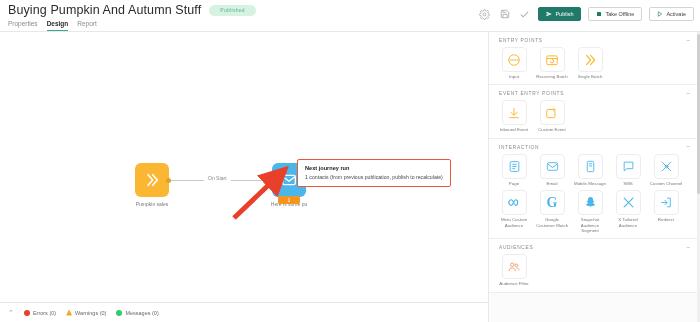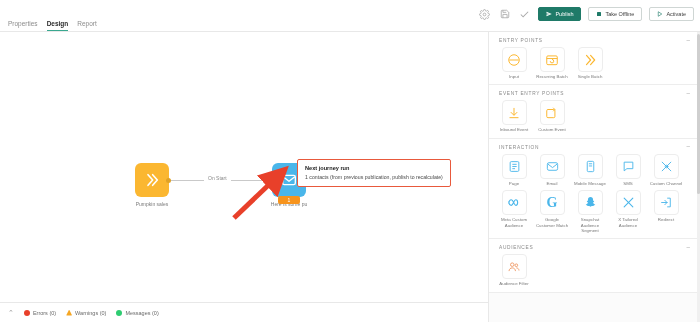--- a/index.html
+++ b/index.html
@@ -88,20 +88,24 @@
   .pal-label { margin-top: 2px; font-size: 4.4px; color: #7a7a7a; text-align: center; line-height: 5.4px; }
   .scroll-track { position: absolute; right: 0px; top: 32px; width: 3px; height: 290px; background: #f0f0f0; }
   .scroll-thumb { position: absolute; right: 0px; top: 34px; width: 3px; height: 160px; background: #cfcfcf; border-radius: 2px; }
 </style>
 </head>
 <body>
 
 <div id="app">
 
   <div class="header">
+    <div class="title-row">
+      <div class="page-title">Buying Pumpkin And Autumn Stuff</div>
+      <div class="badge-published">Published</div>
+    </div>
 
     <div class="tabs">
       <div class="tab">Properties</div>
       <div class="tab active">Design</div>
       <div class="tab">Report</div>
     </div>
 
     <div class="toolbar">
       <div class="tool-icon">
         <svg width="11" height="11" viewBox="0 0 24 24" fill="none" stroke="#a8a8a8" stroke-width="1.8">

